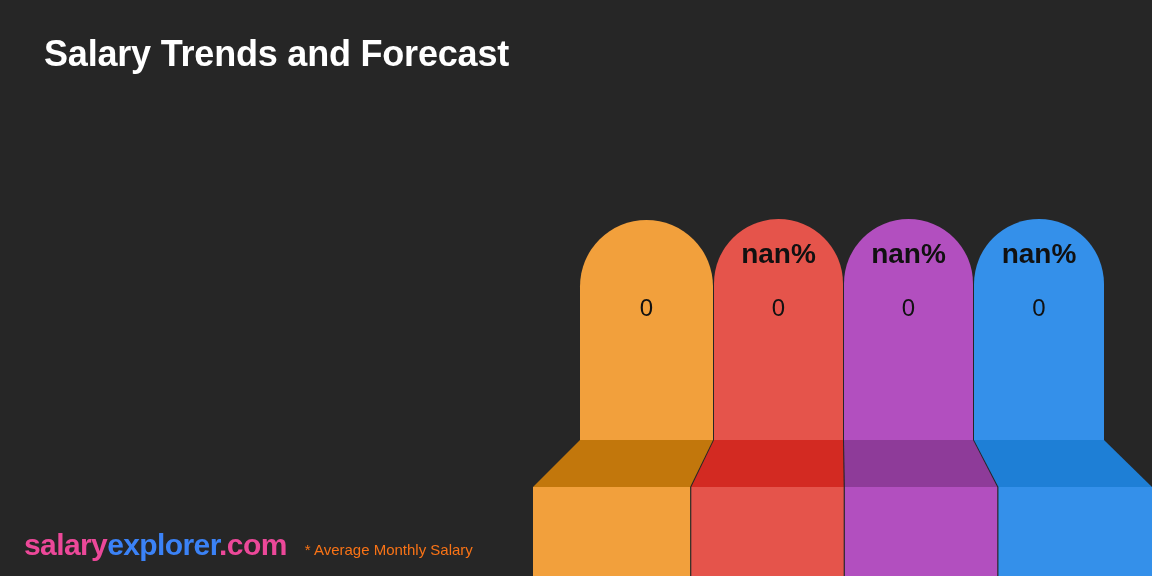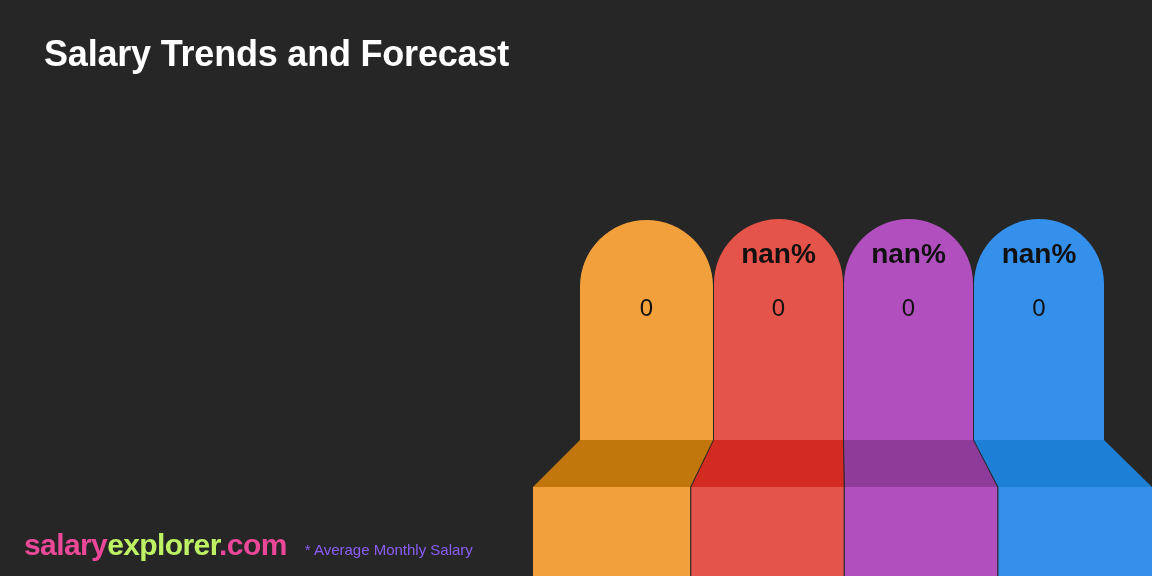--- a/index.html
+++ b/index.html
@@ -65,24 +65,24 @@
     gap:18px;
     z-index:40;
   }
   .logo {
     font-size:30px;
     font-weight:bold;
     letter-spacing:-0.6px;
     white-space:nowrap;
   }
   .logo .c-blue { color:#ec4899; }
-  .logo .c-white { color:#bef264; }
+  .logo .c-white { color:#3b82f6; }
   .note {
     font-size:15px;
-    color:#8b5cf6;
+    color:#f97316;
     white-space:nowrap;
     margin-top:12px;
   }
 </style>
 </head>
 <body>
 
 <div id="stage">
 
   <div class="title">Salary Trends and Forecast</div>

